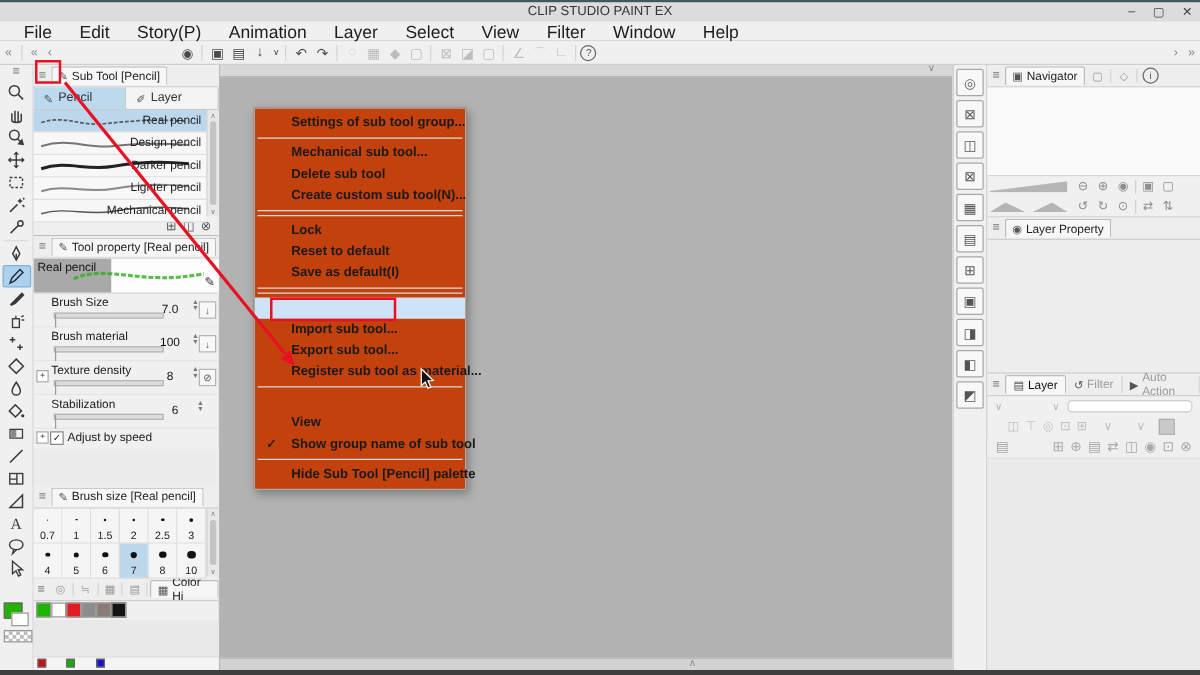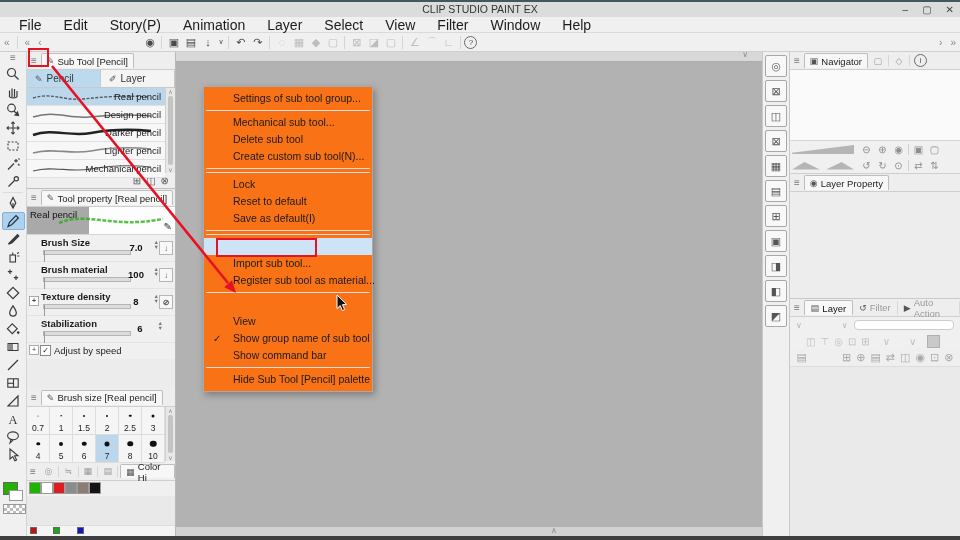--- a/index.html
+++ b/index.html
@@ -47,21 +47,21 @@
   .strow svg{position:absolute;left:2px;top:2px;}
   .strow .nm{position:absolute;right:4px;top:3px;font-size:9.5px;color:#1c1c1c;}
   .sbar{width:9px;background:#e8e8e8;border-left:1px solid #d0d0d0;display:flex;flex-direction:column;align-items:center;font-size:6px;color:#888;}
   .sbar .thumb{width:5px;flex:1;background:#c4c4c4;margin:1px 0;border-radius:2px;}
   .stfoot{height:15px;flex:none;display:flex;align-items:center;justify-content:flex-end;gap:5px;padding-right:6px;color:#555;font-size:10px;background:#efefef;border-bottom:1px solid #bdbdbd;}
   
   .tpprev{height:27px;flex:none;display:flex;background:#fdfdfd;border-bottom:1px solid #d5d5d5;position:relative;}
   .tpprev .lbl{width:62px;background:#a9a9a9;color:#111;font-size:9.5px;padding:2px 0 0 3px;box-sizing:border-box;}
   .tpprev svg{position:absolute;left:30px;top:2px;}
   .tpprev .pg{position:absolute;right:3px;bottom:2px;font-size:10px;color:#333;}
-  .prow{flex:none;height:26px;position:relative;border-bottom:1px solid #e4e4e4;font-weight:bold;}
+  .prow{flex:none;height:26px;position:relative;border-bottom:1px solid #e4e4e4;}
   .prow .pl{position:absolute;left:14px;top:2px;font-size:9.5px;color:#1a1a1a;}
   .prow .track{position:absolute;left:16px;top:15px;width:88px;height:5px;background:#dcdcdc;border:1px solid #b5b5b5;box-sizing:border-box;}
   .prow .fillb{height:100%;background:#fafafa;border-right:1px solid #9a9a9a;box-sizing:border-box;}
   .prow .pv{position:absolute;right:26px;top:7px;font-size:9.5px;text-align:center;width:26px;color:#111;}
   .step{position:absolute;right:16px;top:5px;display:flex;flex-direction:column;color:#777;font-size:5.5px;line-height:5px;}
   .sidebtn{position:absolute;right:2px;top:6px;width:12px;height:12px;border:1px solid #b5b5b5;background:#f7f7f7;display:flex;align-items:center;justify-content:center;font-size:8px;color:#555;}
   .expander{position:absolute;left:2px;top:7px;width:8px;height:8px;border:1px solid #aaa;background:#fff;font-size:7px;line-height:7px;text-align:center;color:#444;}
   .chkrow{flex:none;height:16px;position:relative;}
   .chkrow .cb{position:absolute;left:13px;top:2px;width:9px;height:9px;border:1px solid #888;background:#fff;font-size:8px;line-height:9px;text-align:center;color:#222;}
   .chkrow .cl{position:absolute;left:27px;top:2px;font-size:9.5px;}
@@ -106,21 +106,21 @@
   .ltab.on{background:#f8f8f8;border:1px solid #bdbdbd;border-bottom:none;color:#111;border-radius:2px 2px 0 0;}
   .lrow{flex:none;height:16px;display:flex;align-items:center;gap:6px;padding:0 6px;color:#b5b5b5;}
   .lrow .dd{font-size:8px;}
   .opb{flex:1;height:8px;background:#fff;border:1px solid #ccc;border-radius:4px;}
   .lrow2{flex:none;height:16px;display:flex;align-items:center;gap:5px;padding:0 4px 0 16px;color:#c0c0c0;font-size:10px;}
   .lrow3{flex:none;height:17px;display:flex;align-items:center;padding:0 4px;color:#a8a8a8;font-size:11px;border-bottom:1px solid #ddd;background:#efefef;}
   .lrow3 .sprd{flex:1;}
   .lrow3 span{padding:0 2.5px;}
   .llist{flex:1;background:#eaeaea;}
   
-  #cmenu{left:203px;top:86px;width:168px;background:#f97316;border:1px solid #a9a9a9;box-shadow:2px 3px 7px rgba(0,0,0,.3);padding:3px 0;z-index:40;}
+  #cmenu{left:203px;top:86px;width:168px;background:#c2410c;border:1px solid #a9a9a9;box-shadow:2px 3px 7px rgba(0,0,0,.3);padding:3px 0;z-index:40;font-weight:bold;}
   .mi{height:17px;line-height:17px;position:relative;padding-left:29px;font-size:10.5px;color:#1a1a1a;white-space:nowrap;}
   .mi .chk{position:absolute;left:9px;font-size:10px;color:#222;}
   .mi .subm{position:absolute;right:9px;font-size:12px;color:#444;}
   .mi.hl{background:#cfe3f7;}
   .msep{height:1px;background:#dcdcdc;margin:3px 2px;}
   .redbox{position:absolute;left:12px;top:0px;width:97px;height:15px;border:2px solid #e81123;pointer-events:none;}
   
   #overlay{position:absolute;left:0;top:0;width:960px;height:540px;pointer-events:none;z-index:60;}
   #bottombar{left:0;top:536px;width:960px;height:4px;background:#3f3f3f;}
 </style>
@@ -662,26 +662,26 @@
     <div class="mi"><span>Lock</span></div>
     <div class="mi"><span>Reset to default</span></div>
     <div class="mi"><span>Save as default(I)</span></div>
     <div class="msep"></div>
     <div class="msep"></div>
     <div class="mi hl">
       <span></span>
       <span class="redbox"></span>
     </div>
     <div class="mi"><span>Import sub tool...</span></div>
+    <div class="mi"><span>Export sub tool...</span></div>
     <div class="mi"><span>Register sub tool as material...</span></div>
     <div class="msep"></div>
     <div class="mi"><span></span><span class="subm"></span></div>
     <div class="mi"><span class="chk"></span><span>View</span></div>
     <div class="mi"><span class="chk">✓</span><span>Show group name of sub tool</span></div>
-    <div class="mi"><span>Show command bar</span><span class="subm"></span></div>
     <div class="msep"></div>
     <div class="mi"><span>Hide Sub Tool [Pencil] palette</span></div>
   </div>
 
   <svg id="overlay">
     <rect x="29" y="49" width="19" height="17" fill="none" stroke="#e81123" stroke-width="2"></rect>
     <line x1="52" y1="66" x2="228" y2="283" stroke="#e81123" stroke-width="2.6"></line>
     <polygon points="236,293 224.2,287.2 232.0,280.2" fill="#e81123"></polygon>
     <polygon points="337,295 337,308.5 340.2,305.6 342.4,310.6 344.6,309.5 342.4,304.7 346.6,304.4" fill="#111" stroke="#fff" stroke-width="1"></polygon>
   </svg>

